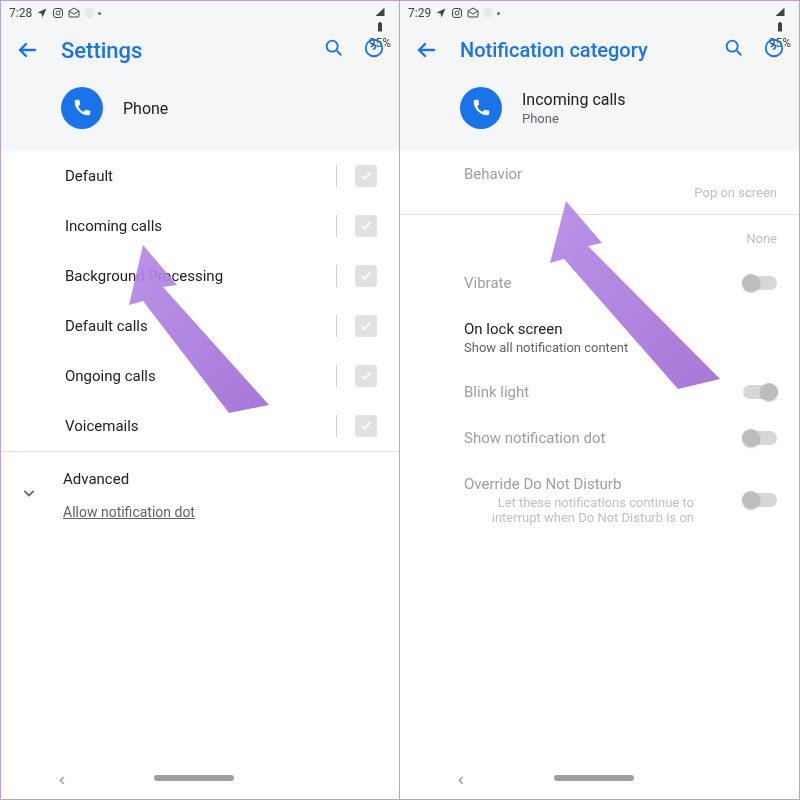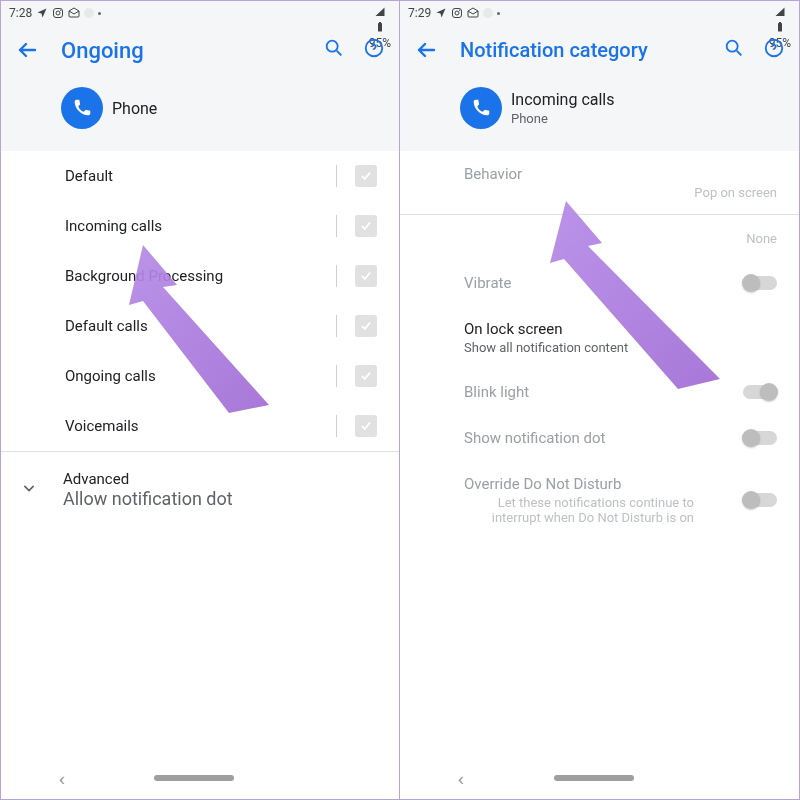--- a/index.html
+++ b/index.html
@@ -33,21 +33,21 @@
   
   .appbar {
     background: #f5f6f8;
     padding: 12px 14px 0 14px;
   }
   .appbar-row1 { display:flex; align-items:center; }
   .back { width:28px; color:#1a73e8; display:flex;align-items:center;}
   .title { color:#1a73e8; font-size:22px; font-weight:500; flex:1; padding-left:18px;}
   .actions { display:flex; gap:18px; color:#1a73e8; }
   .actions svg{width:22px;height:22px;fill:none;stroke:#1a73e8;stroke-width:2;}
-  .appinfo { display:flex; align-items:center; padding:24px 0 22px 46px; gap:9px;}
+  .appinfo { display:flex; align-items:center; padding:24px 0 22px 46px; gap:20px;}
   .phone-badge {
     width:42px;height:42px;border-radius:50%;background:#1a73e8;
     display:flex;align-items:center;justify-content:center;flex:none;
   }
   .phone-badge svg{width:22px;height:22px;fill:#fff;}
   .appinfo .labels .l1{font-size:16px;color:#202124;}
   .appinfo .labels .l2{font-size:13px;color:#5f6368;margin-top:2px;}
   
   .list { background:#fff; }
   .row {
@@ -72,21 +72,21 @@
   .toggle::after{
     content:"";position:absolute;width:18px;height:18px;border-radius:50%;
     background:#bdbdbd;top:-2px;left:-1px;box-shadow:0 1px 2px rgba(0,0,0,.2);
   }
   .toggle.on::after{ left:17px; background:#bdbdbd;}
   .hr{height:1px;background:#e0e0e0;margin:0;}
   .section-row{display:flex;align-items:center;padding:18px 22px 18px 18px;}
   .section-row .chev{width:24px;color:#5f6368;}
   .section-row .txts{padding-left:20px;}
   .section-row .l1{font-size:15px;color:#202124;}
-  .section-row .l2{font-size:18px;color:#5f6368;margin-top:0;}
+  .section-row .l2{font-size:14px;color:#5f6368;margin-top:16px;text-decoration:underline;}
   
   .navbar{
     position:absolute;bottom:4px;left:0;right:0;height:34px;
     display:flex;align-items:center;justify-content:center;gap:90px;
     color:#9e9e9e;font-size:18px;
   }
   .navpill{width:80px;height:6px;border-radius:4px;background:#9e9e9e;}
   
   .arrow{position:absolute;pointer-events:none;}
   .arrow svg{display:block;}
@@ -135,21 +135,21 @@
     </div>
   </div>
 
   <div class="appbar">
     <div class="appbar-row1">
       <span class="back">
         <svg viewBox="0 0 24 24" width="24" height="24">
               <path d="M20 12H5m6-6l-6 6 6 6" stroke="#1a73e8" stroke-width="2.4" fill="none" stroke-linecap="round" stroke-linejoin="round"></path>
             </svg>
       </span>
-      <span class="title">Ongoing</span>
+      <span class="title">Settings</span>
       <span class="actions">
         <span><svg viewBox="0 0 24 24">
                 <circle cx="10" cy="10" r="6"></circle>
                 <path d="M20 20l-5-5"></path>
               </svg></span>
         <span><svg viewBox="0 0 24 24">
                 <circle cx="12" cy="12" r="9"></circle>
                 <path d="M9.5 9a2.5 2.5 0 0 1 4.3 1.7c0 1.7-2.3 2-2.3 3.3M12 17h.01"></path>
               </svg></span>
       </span>

